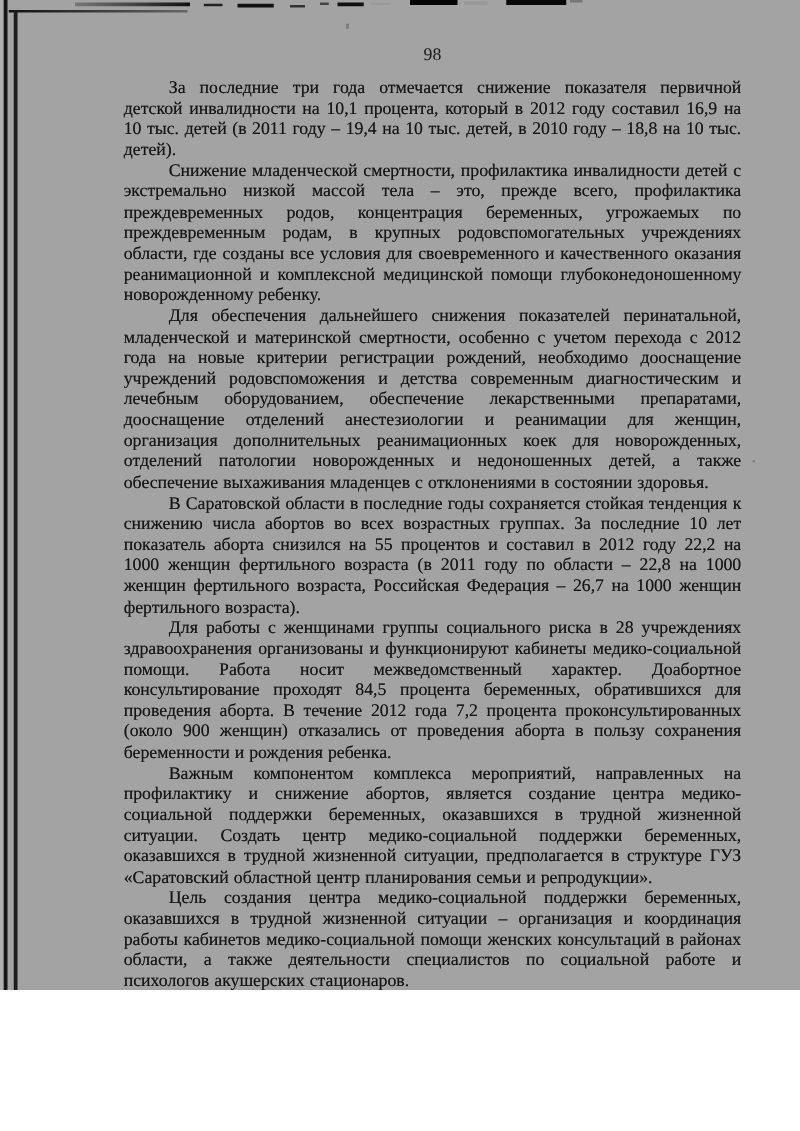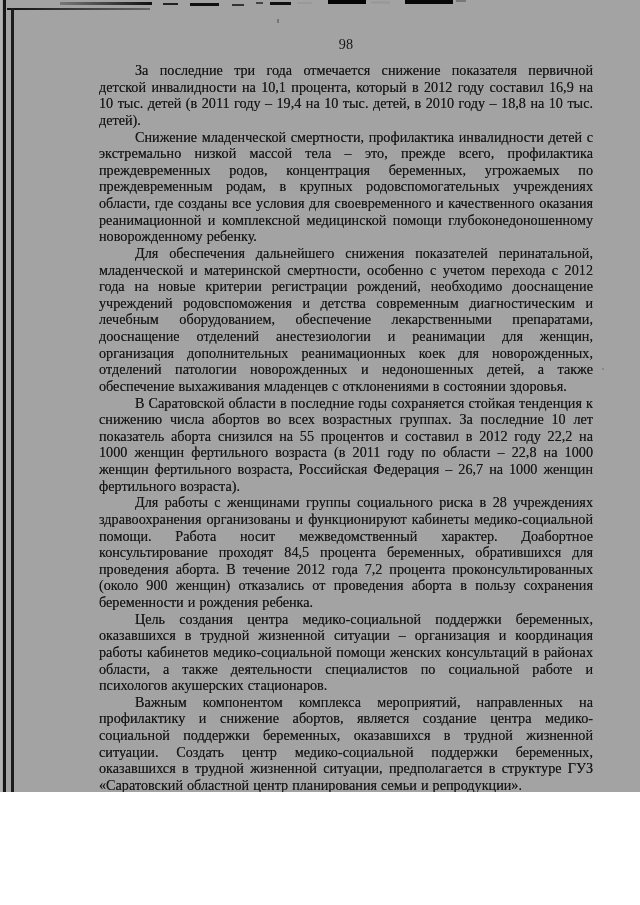--- a/index.html
+++ b/index.html
@@ -95,17 +95,17 @@
   <div class="art s2"></div>
   <div class="art s3"></div>
 
   <div class="content">
     <div class="pagenum">98</div>
     <p>За последние три года отмечается снижение показателя первичной детской инвалидности на 10,1 процента, который в 2012 году составил 16,9 на 10 тыс. детей (в 2011 году – 19,4 на 10 тыс. детей, в 2010 году – 18,8 на 10 тыс. детей).</p>
     <p>Снижение младенческой смертности, профилактика инвалидности детей с экстремально низкой массой тела – это, прежде всего, профилактика преждевременных родов, концентрация беременных, угрожаемых по преждевременным родам, в крупных родовспомогательных учреждениях области, где созданы все условия для своевременного и качественного оказания реанимационной и комплексной медицинской помощи глубоконедоношенному новорожденному ребенку.</p>
     <p>Для обеспечения дальнейшего снижения показателей перинатальной, младенческой и материнской смертности, особенно с учетом перехода с 2012 года на новые критерии регистрации рождений, необходимо дооснащение учреждений родовспоможения и детства современным диагностическим и лечебным оборудованием, обеспечение лекарственными препаратами, дооснащение отделений анестезиологии и реанимации для женщин, организация дополнительных реанимационных коек для новорожденных, отделений патологии новорожденных и недоношенных детей, а также обеспечение выхаживания младенцев с отклонениями в состоянии здоровья.</p>
     <p>В Саратовской области в последние годы сохраняется стойкая тенденция к снижению числа абортов во всех возрастных группах. За последние 10 лет показатель аборта снизился на 55 процентов и составил в 2012 году 22,2 на 1000 женщин фертильного возраста (в 2011 году по области – 22,8 на 1000 женщин фертильного возраста, Российская Федерация – 26,7 на 1000 женщин фертильного возраста).</p>
     <p>Для работы с женщинами группы социального риска в 28 учреждениях здравоохранения организованы и функционируют кабинеты медико-социальной помощи. Работа носит межведомственный характер. Доабортное консультирование проходят 84,5 процента беременных, обратившихся для проведения аборта. В течение 2012 года 7,2 процента проконсультированных (около 900 женщин) отказались от проведения аборта в пользу сохранения беременности и рождения ребенка.</p>
+    <p>Важным компонентом комплекса мероприятий, направленных на профилактику и снижение абортов, является создание центра медико-социальной поддержки беременных, оказавшихся в трудной жизненной ситуации. Создать центр медико-социальной поддержки беременных, оказавшихся в трудной жизненной ситуации, предполагается в структуре ГУЗ «Саратовский областной центр планирования семьи и репродукции».</p>
     <p>Цель создания центра медико-социальной поддержки беременных, оказавшихся в трудной жизненной ситуации – организация и координация работы кабинетов медико-социальной помощи женских консультаций в районах области, а также деятельности специалистов по социальной работе и психологов акушерских стационаров.</p>
-    <p>Важным компонентом комплекса мероприятий, направленных на профилактику и снижение абортов, является создание центра медико-социальной поддержки беременных, оказавшихся в трудной жизненной ситуации. Создать центр медико-социальной поддержки беременных, оказавшихся в трудной жизненной ситуации, предполагается в структуре ГУЗ «Саратовский областной центр планирования семьи и репродукции».</p>
   </div>
 
 </div>
 
 </body></html>

